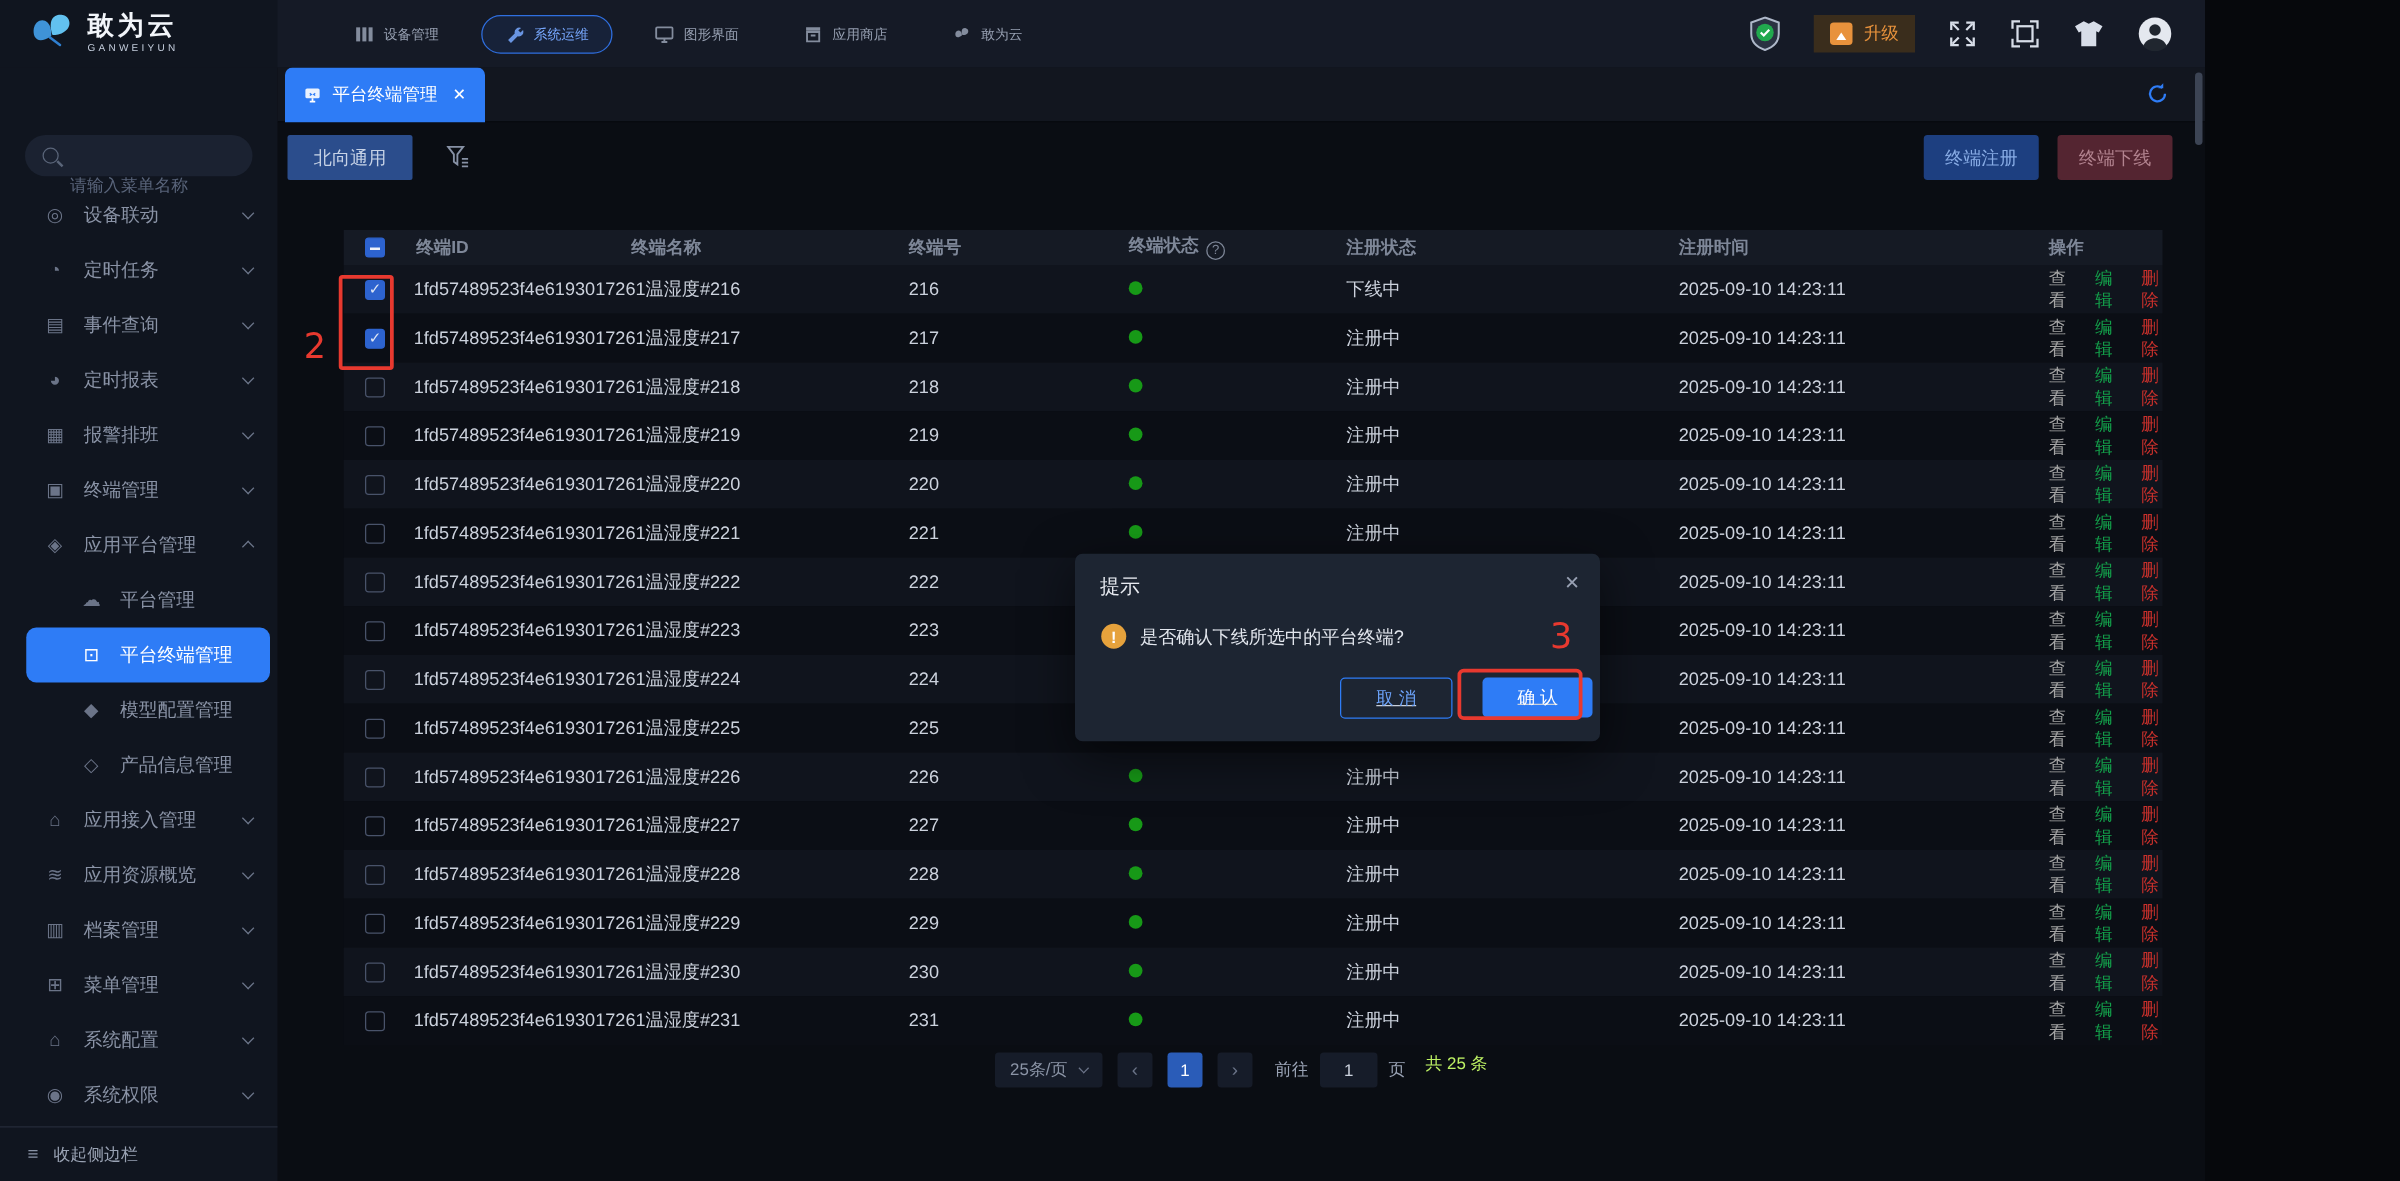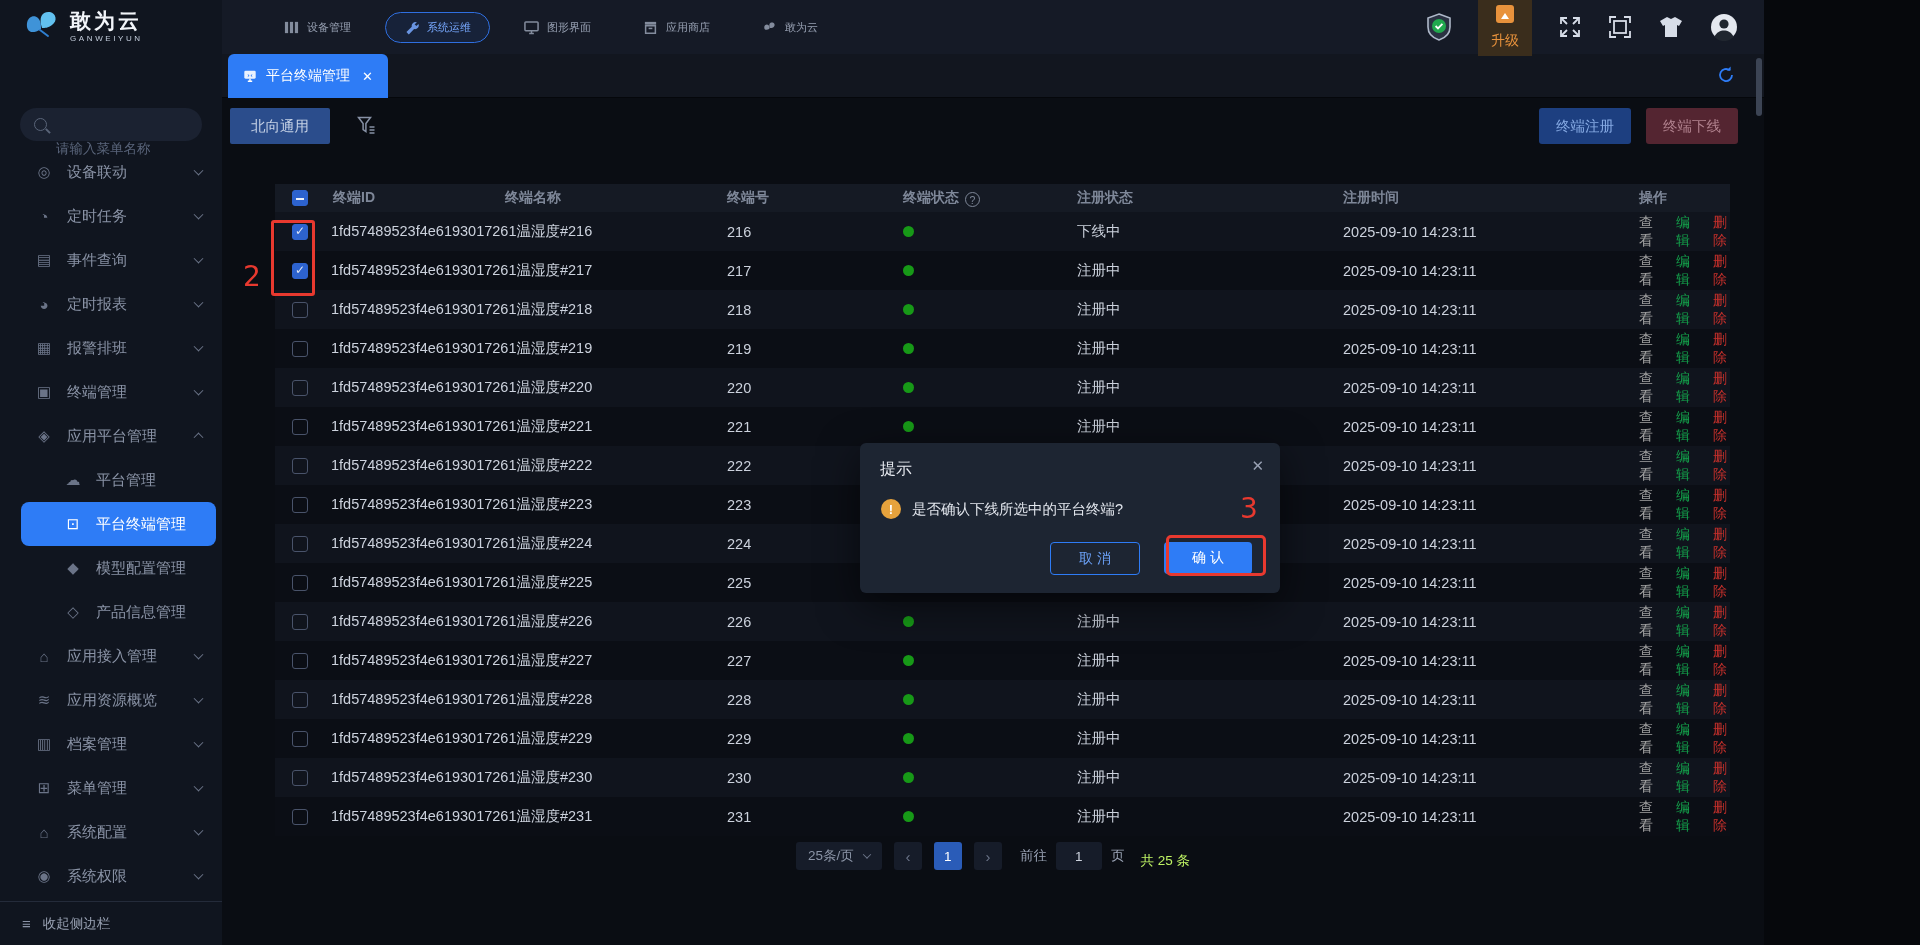--- a/index.html
+++ b/index.html
@@ -11,21 +11,21 @@
   .navbar { position:absolute; top:0; left:0; right:0; height:54px; background:#151a26; display:flex; align-items:stretch; z-index:20; }
   .logo { width:222px; background:#10151f; display:flex; align-items:center; gap:10px; padding-left:24px; flex:none; }
   .logo-text { display:flex; flex-direction:column; line-height:1.05; }
   .logo-name { font-size:21px; font-weight:bold; color:#f2f5fa; letter-spacing:3px; }
   .logo-sub { font-size:8px; color:#c4cddc; letter-spacing:2.6px; margin-top:3px; }
   .topnav { display:flex; align-items:center; gap:16px; padding-left:44px; }
   .nav-item { display:flex; align-items:center; gap:8px; color:#97a0b2; font-size:11px; padding:7px 18px; border-radius:17px; cursor:pointer; white-space:nowrap; }
   .nav-item svg { opacity:.85; }
   .nav-item.active { border:1px solid #2f6fe0; background:rgba(47,111,224,.10); color:#78a9ff; }
   .nav-right { margin-left:auto; display:flex; align-items:center; gap:26px; padding-right:26px; }
-  .upgrade { display:flex; align-items:center; gap:9px; background:#3a2d1c; padding:6px 13px; cursor:pointer;flex-direction:column; }
+  .upgrade { display:flex; align-items:center; gap:9px; background:#3a2d1c; padding:6px 13px; cursor:pointer; }
   .upgrade-ic { width:18px; height:18px; background:#e8923c; border-radius:3px; position:relative; }
   .upgrade-ic::after { content:""; position:absolute; left:5px; top:4px; width:0; height:0; border:4px solid transparent; border-bottom:6px solid #fff; }
   .upgrade-label { color:#e8923c; font-size:14px; }
 
   
   .sidebar { position:absolute; top:54px; left:0; width:222px; bottom:0; background:#10151f; z-index:15; }
   .search { margin:54px 20px 0; height:33px; border-radius:17px; background:#1b2231; display:flex; align-items:center; gap:9px; padding:0 14px; }
   .search-ic { width:13px; height:13px; border:1.8px solid #5a6579; border-radius:50%; position:relative; flex:none; }
   .search-ic::after { content:""; position:absolute; left:10px; top:11px; width:6px; height:1.8px; background:#5a6579; transform:rotate(45deg); }
   .search input { background:transparent; border:none; outline:none; color:#8a93a6; font-size:13.5px; width:140px;margin-top:48px; }
@@ -73,37 +73,37 @@
   .cb.checked::after { content:"✓"; position:absolute; left:2px; top:-1px; font-size:12px; color:#dfe7f5; }
   .cb.ind::after { content:""; position:absolute; left:3px; top:6.5px; width:8px; height:2px; background:#eef2fa; }
   .help-ic { display:inline-flex; width:15px; height:15px; border:1px solid #7e8798; border-radius:50%; font-size:10.5px; align-items:center; justify-content:center; margin-left:6px; vertical-align:-2px; font-weight:normal; }
   .dot { width:11px; height:11px; border-radius:50%; background:#179917; }
   .ops { display:flex; gap:20px; font-size:14px; }
   .op-view { color:#a3a3a3; cursor:pointer; }
   .op-edit { color:#13a04a; cursor:pointer; }
   .op-del { color:#c7302b; cursor:pointer; }
 
   
-  .pagination { position:absolute; top:744px; left:0; right:0; display:flex; justify-content:center; align-items:flex-end; gap:12px; font-size:13.5px; color:#8b94a6; }
+  .pagination { position:absolute; top:744px; left:0; right:0; display:flex; justify-content:center; align-items:flex-start; gap:12px; font-size:13.5px; color:#8b94a6; }
   .pg-size { display:flex; align-items:center; gap:10px; height:28px; padding:0 12px; background:#161c29; border-radius:3px; cursor:pointer; }
   .pg-caret { width:6px; height:6px; border-right:1.4px solid #6b7488; border-bottom:1.4px solid #6b7488; transform:rotate(45deg) translate(-1px,-1px); }
   .pg-btn { width:28px; height:28px; background:#161c29; border-radius:3px; display:flex; align-items:center; justify-content:center; font-size:15px; color:#6b7488; cursor:pointer; }
   .pg-page { width:28px; height:28px; background:#2a5cb8; border-radius:3px; display:flex; align-items:center; justify-content:center; color:#fff; font-size:13.5px; cursor:pointer; }
   .pg-goto { display:flex; align-items:center; gap:9px; margin-left:6px; color:#9aa3b5; }
   .pg-input { width:46px; height:28px; background:#161c29; border:none; border-radius:3px; color:#cdd3de; text-align:center; font-size:13.5px; outline:none; }
   .pg-total { color:#bef264; margin-left:4px; }
 
   
   .modal { position:absolute; left:860px; top:443px; width:420px; height:150px; background:#1d2532; border-radius:6px; box-shadow:0 12px 40px rgba(0,0,0,.55); z-index:50; }
   .modal-title { position:absolute; left:20px; top:16px; font-size:16px; color:#e8ebf1; }
   .modal-close { position:absolute; right:16px; top:14px; font-size:15px; color:#98a1b3; cursor:pointer; }
   .modal-body { position:absolute; left:21px; top:56px; display:flex; align-items:center; gap:11px; }
   .warn-ic { width:20px; height:20px; border-radius:50%; background:#e6a23c; color:#fff; font-weight:bold; font-size:13px; display:flex; align-items:center; justify-content:center; flex:none; }
   .modal-msg { font-size:14.5px; color:#e2e6ed; }
-  .modal-footer { position:absolute; right:28px; bottom:18px; display:flex; gap:24px; }
+  .modal-footer { position:absolute; right:6px; bottom:18px; display:flex; gap:24px;text-decoration:underline; }
   .btn-cancel { width:90px; height:33px; background:transparent; border:1px solid #2e7cf6; border-radius:4px; color:#6ba1f7; font-size:14px; cursor:pointer; }
   .btn-confirm { width:88px; height:32px; background:#2e7cf6; border:none; border-radius:4px; color:#fff; font-size:14px; cursor:pointer; }
 
   
   .ann-box { position:absolute; border:3px solid #e8392f; border-radius:3px; z-index:100; pointer-events:none; }
   .ann-label { position:absolute; color:#e8392f; font-size:28px; z-index:100; pointer-events:none; font-family:"DejaVu Sans",sans-serif; }
   #ann-box-1 { left:1810px; top:101px; width:94px; height:42px; }
   #ann-label-1 { left:1820px; top:58px; }
   #ann-box-2 { left:271px; top:220px; width:44px; height:76px; }
   #ann-label-2 { left:243px; top:260px; }

